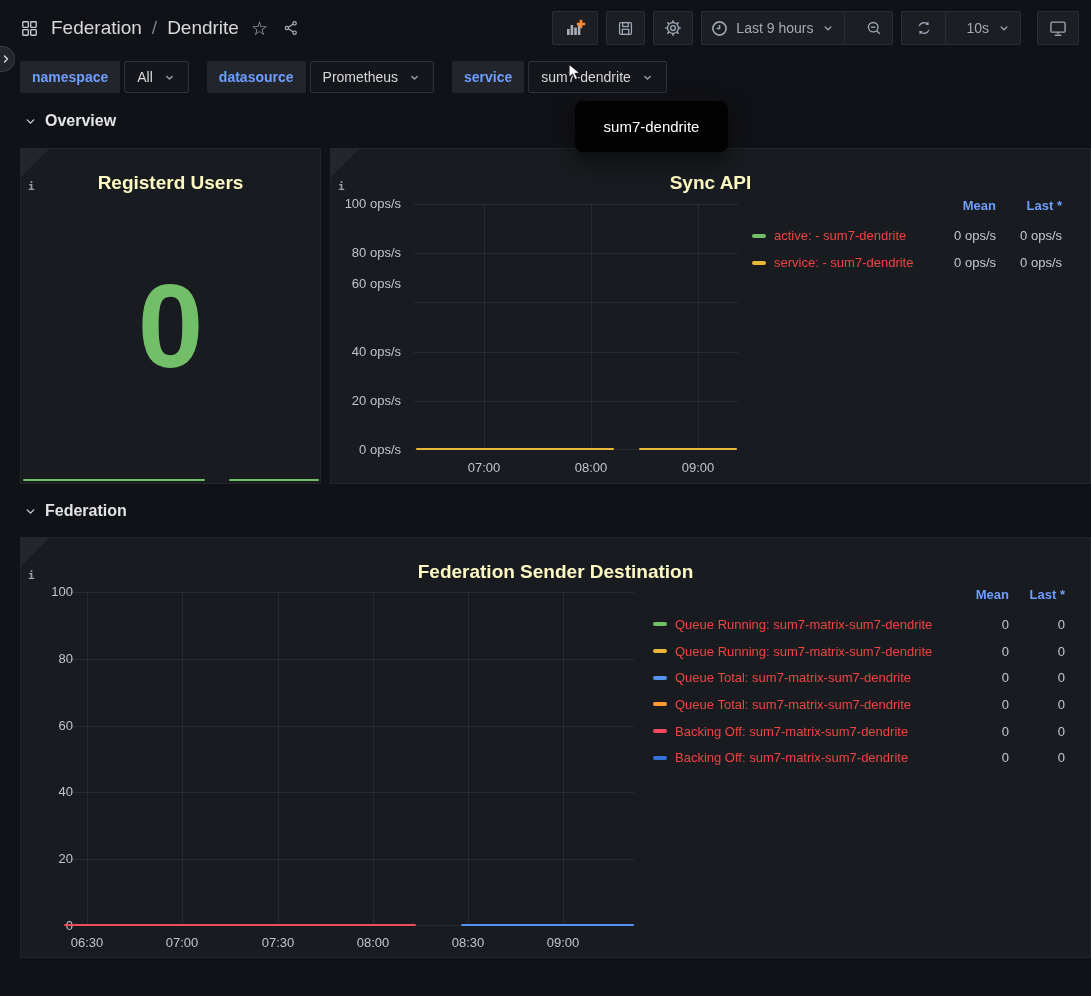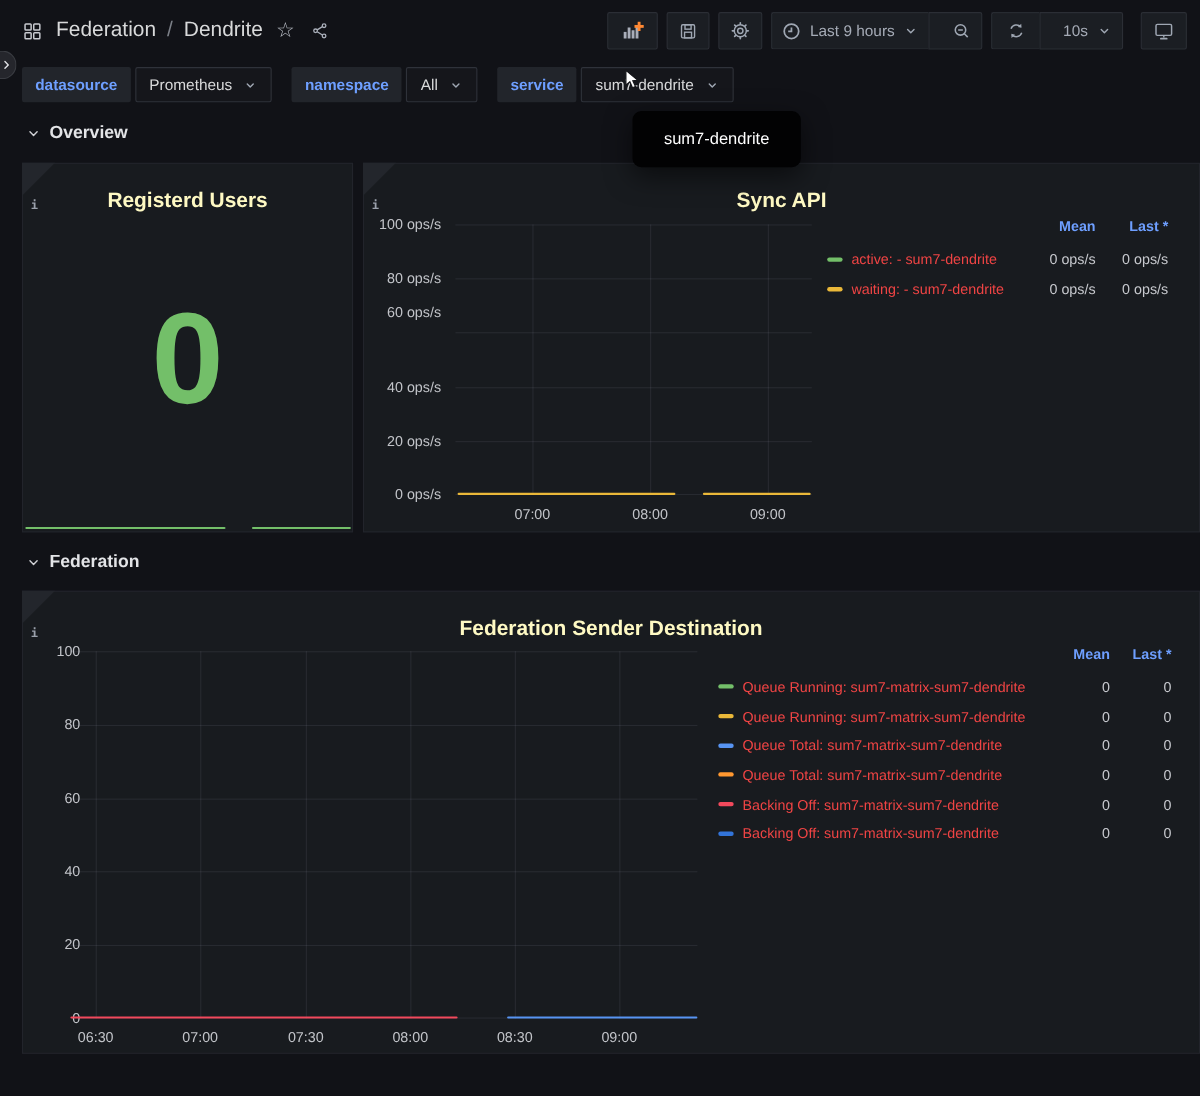--- a/index.html
+++ b/index.html
@@ -186,32 +186,32 @@
   </div>
 
   <button class="edge-toggle">
     <svg class="icon" width="12" height="12" viewBox="0 0 24 24" fill="none" stroke="#DEDFE3" stroke-width="2.6" stroke-linecap="round" stroke-linejoin="round">
       <polyline points="9,6 15,12 9,18"></polyline>
     </svg>
   </button>
 
   <div class="varrow">
     <div class="vargroup">
+      <div class="varlabel">namespace</div>
+      <div class="varvalue">
+        <span>All</span>
+        <svg class="icon" width="13" height="13" viewBox="0 0 24 24" fill="none" stroke="#9FA7B3" stroke-width="2.4" stroke-linecap="round" stroke-linejoin="round">
+            <polyline points="7,10 12,15 17,10"></polyline>
+          </svg>
+      </div>
+    </div>
+    <div class="vargroup">
       <div class="varlabel">datasource</div>
       <div class="varvalue">
         <span>Prometheus</span>
-        <svg class="icon" width="13" height="13" viewBox="0 0 24 24" fill="none" stroke="#9FA7B3" stroke-width="2.4" stroke-linecap="round" stroke-linejoin="round">
-            <polyline points="7,10 12,15 17,10"></polyline>
-          </svg>
-      </div>
-    </div>
-    <div class="vargroup">
-      <div class="varlabel">namespace</div>
-      <div class="varvalue">
-        <span>All</span>
         <svg class="icon" width="13" height="13" viewBox="0 0 24 24" fill="none" stroke="#9FA7B3" stroke-width="2.4" stroke-linecap="round" stroke-linejoin="round">
             <polyline points="7,10 12,15 17,10"></polyline>
           </svg>
       </div>
     </div>
     <div class="vargroup">
       <div class="varlabel">service</div>
       <div class="varvalue">
         <span>sum7-dendrite</span>
         <svg class="icon" width="13" height="13" viewBox="0 0 24 24" fill="none" stroke="#9FA7B3" stroke-width="2.4" stroke-linecap="round" stroke-linejoin="round">
@@ -278,21 +278,21 @@
         <span class="llast">Last *</span>
       </div>
       <div class="lrow">
         <span class="swatch" style="background: rgb(115, 191, 105);"></span>
         <span class="lname">active: - sum7-dendrite</span>
         <span class="lmean">0 ops/s</span>
         <span class="llast">0 ops/s</span>
       </div>
       <div class="lrow">
         <span class="swatch" style="background: rgb(234, 184, 57);"></span>
-        <span class="lname">waiting: - sum7-dendrite</span>
+        <span class="lname">service: - sum7-dendrite</span>
         <span class="lmean">0 ops/s</span>
         <span class="llast">0 ops/s</span>
       </div>
     </div>
   </div>
 
   <div class="section-hdr" style="top:498px;">
     <svg class="icon" width="13" height="13" viewBox="0 0 24 24" fill="none" stroke="#D0D1D5" stroke-width="2.4" stroke-linecap="round" stroke-linejoin="round">
         <polyline points="6,9 12,15 18,9"></polyline>
       </svg>

